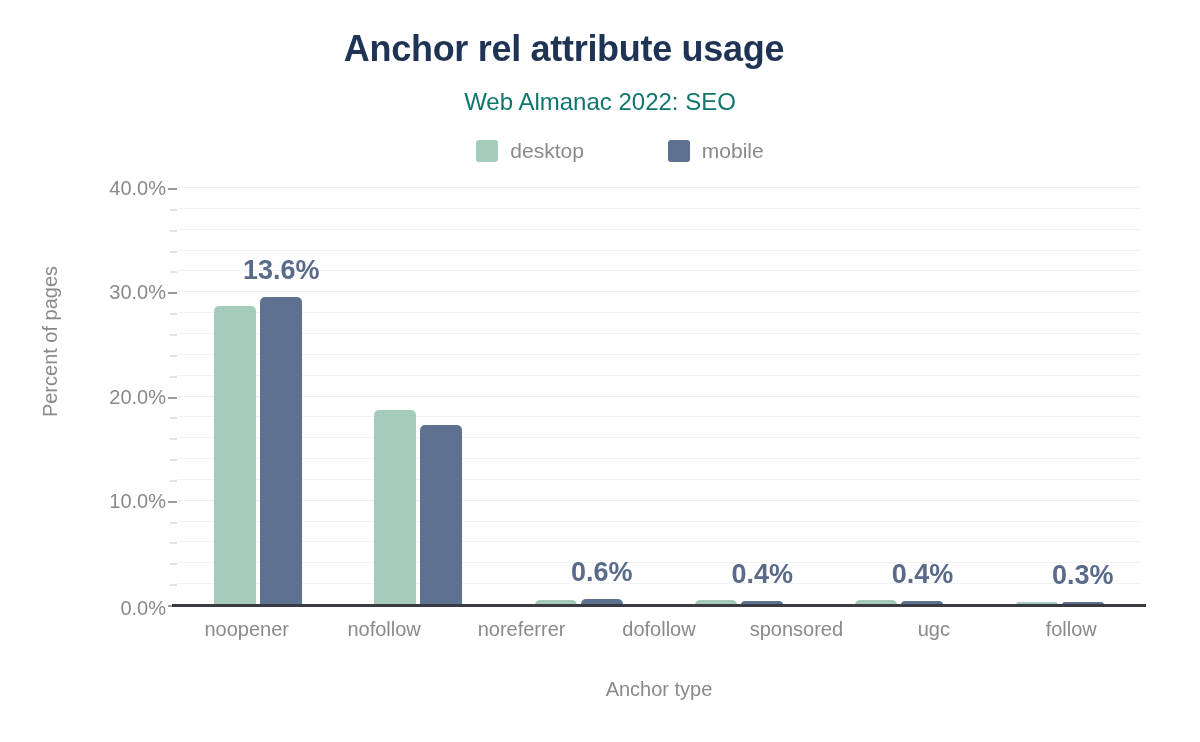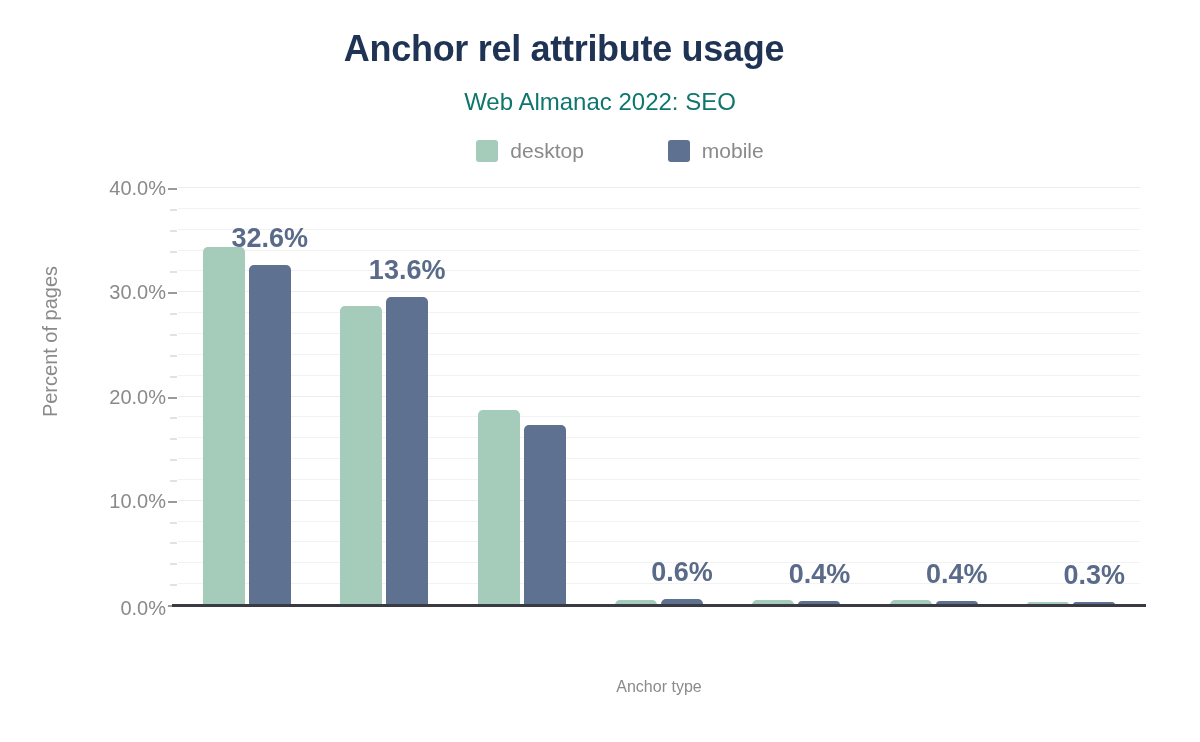--- a/index.html
+++ b/index.html
@@ -176,21 +176,21 @@
     text-align: center;
     font-size: 20px;
     color: #8a8a8a;
   }
   .xaxis-title {
     position: absolute;
     left: 178px;
     top: 678px;
     width: 962px;
     text-align: center;
-    font-size: 16px;
+    font-size: 20px;
     color: #8a8a8a;
   }
   .yaxis-title {
     position: absolute;
     left: -150px;
     top: 330px;
     width: 400px;
     text-align: center;
     font-size: 20px;
     color: #8a8a8a;
@@ -265,25 +265,20 @@
         <div class="gridline" style="bottom: 291.9px;"></div>
         <div class="gridline major" style="bottom: 312.75px;"></div>
         <div class="gridline" style="bottom: 333.6px;"></div>
         <div class="gridline" style="bottom: 354.45px;"></div>
         <div class="gridline" style="bottom: 375.3px;"></div>
         <div class="gridline" style="bottom: 396.15px;"></div>
         <div class="gridline major" style="bottom: 417px;"></div>
       </div>
     <div class="groups" id="groups">
         <div class="group">
-          <div class="bar desktop" title="desktop 34.3%" style="height: 357.577px; width: 42px; left: calc(50% - 44px);"></div>
-          <div class="bar mobile" title="mobile 32.6%" style="height: 339.855px; width: 42px; left: calc(50% + 2px);"></div>
-          <div class="bar-value" style="top: 35.145px; left: calc(50% - 87px);">32.6%</div>
-        </div>
-        <div class="group">
           <div class="bar desktop" title="desktop 28.7%" style="height: 299.197px; width: 42px; left: calc(50% - 44px);"></div>
           <div class="bar mobile" title="mobile 29.5%" style="height: 307.538px; width: 42px; left: calc(50% + 2px);"></div>
           <div class="bar-value" style="top: 67.4625px; left: calc(50% - 87px);">13.6%</div>
         </div>
         <div class="group">
           <div class="bar desktop" title="desktop 18.7%" style="height: 194.947px; width: 42px; left: calc(50% - 44px);"></div>
           <div class="bar mobile" title="mobile 17.3%" style="height: 180.352px; width: 42px; left: calc(50% + 2px);"></div>
         </div>
         <div class="group">
           <div class="bar desktop" title="desktop 0.5%" style="height: 5.2125px; width: 42px; left: calc(50% - 44px);"></div>
@@ -303,17 +298,26 @@
         <div class="group">
           <div class="bar desktop" title="desktop 0.3%" style="height: 3.1275px; width: 42px; left: calc(50% - 44px);"></div>
           <div class="bar mobile" title="mobile 0.3%" style="height: 3.1275px; width: 42px; left: calc(50% + 2px);"></div>
           <div class="bar-value" style="top: 371.873px; left: calc(50% - 87px);">0.3%</div>
         </div>
       </div>
   </div>
 
   <div class="axis-line"></div>
 
+  <div class="xlabels" id="xlabels">
+      <div class="xlabel">noopener</div>
+      <div class="xlabel">nofollow</div>
+      <div class="xlabel">noreferrer</div>
+      <div class="xlabel">dofollow</div>
+      <div class="xlabel">sponsored</div>
+      <div class="xlabel">ugc</div>
+      <div class="xlabel">follow</div>
+    </div>
 
   <div class="xaxis-title">Anchor type</div>
   <div class="yaxis-title">Percent of pages</div>
 
 </div>
 
 </body></html>

